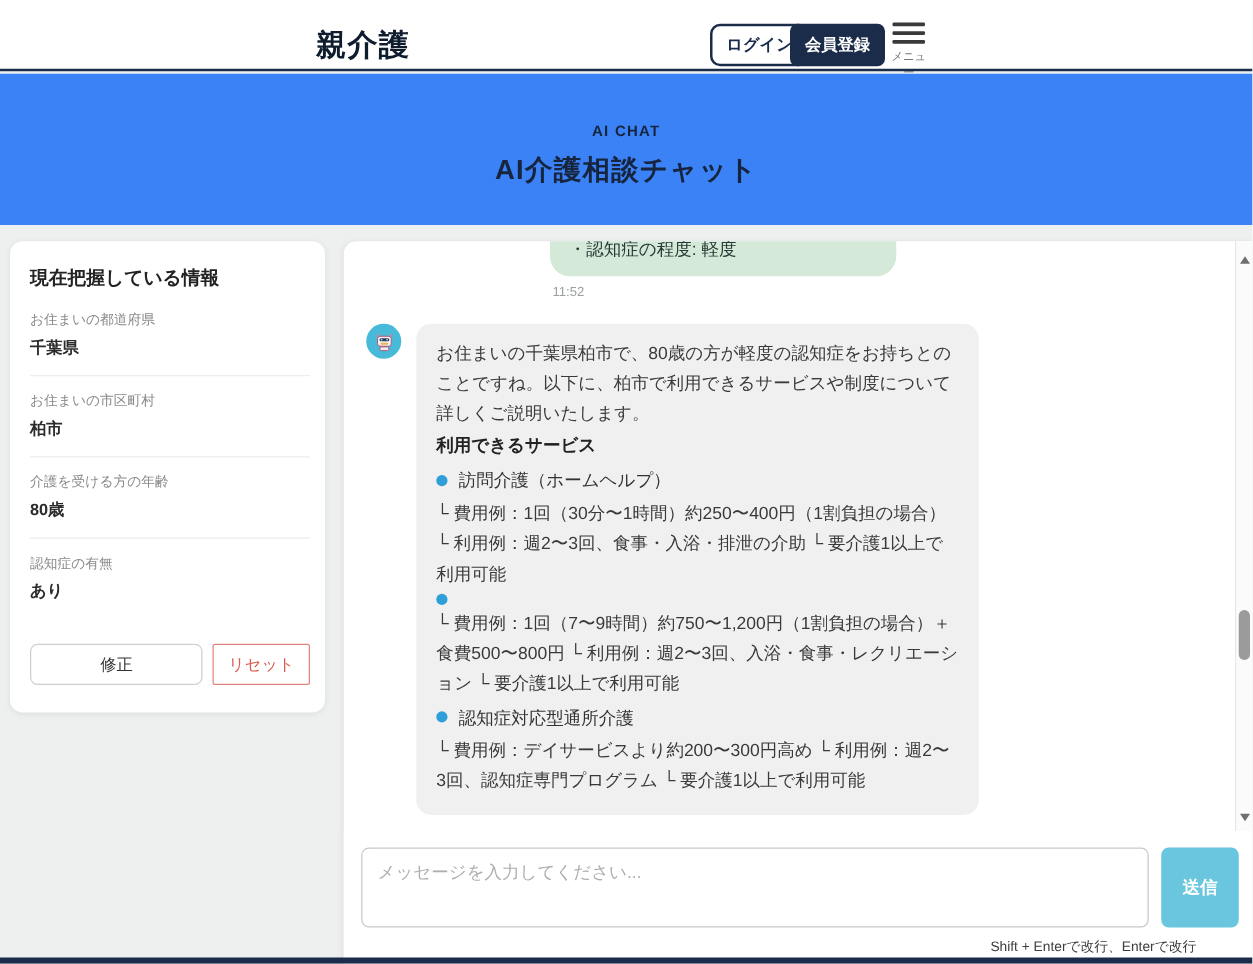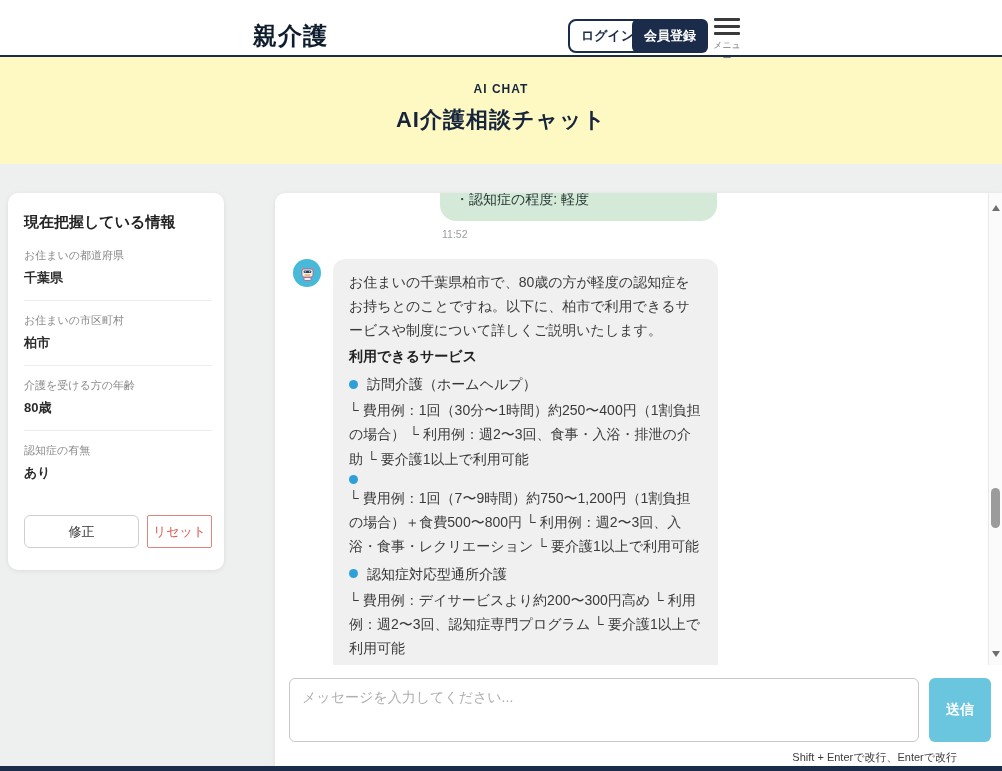--- a/index.html
+++ b/index.html
@@ -29,28 +29,28 @@
   .btn-register {
     position:absolute; left:632px; top:19px;
     border:none; border-radius:6px; background:#1a2c49;
     color:#fff; font-size:13px; font-weight:bold; padding:8px 12px; cursor:pointer;
   }
   .menu-btn { position:absolute; left:710px; top:18px; width:34px; text-align:center; cursor:pointer; }
   .menu-bars span { display:block; width:26px; height:3px; background:#3a3a3a; margin:0 auto 4px auto; border-radius:1px; }
   .menu-label { font-size:9px; color:#777; }
   
   .hero {
-    position:absolute; top:43px; left:0; width:100%; height:121px;
-    background:#fef9c3; text-align:center;
+    position:absolute; top:59px; left:0; width:100%; height:121px;
+    background:#3b82f6; text-align:center;
   }
   .hero-eyebrow { margin-top:39px; font-size:12px; font-weight:bold; color:#16253d; letter-spacing:1px; }
   .hero-title { margin-top:9px; font-size:22px; font-weight:bold; color:#16253d; letter-spacing:1px; }
   
   .sidebar {
-    position:absolute; left:8px; top:193px; width:216px;
+    position:absolute; left:8px; top:193px; width:252px;
     background:#fff; border-radius:10px; box-shadow:0 1px 5px rgba(0,0,0,0.08);
     padding:20px 12px 22px 16px; z-index:5;
   }
   .sidebar-title { font-size:15px; font-weight:bold; color:#222; margin-bottom:4px; }
   .field { padding-top:12px; }
   .field-label { font-size:11px; color:#8a8a8a; }
   .field-value { font-size:13px; font-weight:600; color:#2b2b2b; margin-top:6px; padding-bottom:13px; }
   .field + .field { border-top:0; }
   .field:not(.last) .field-value { border-bottom:1px solid #ededed; }
   .sidebar-buttons { display:flex; gap:8px; margin-top:20px; }
@@ -80,21 +80,21 @@
   }
   .timestamp { font-size:10.5px; color:#9aa0a0; margin:7px 0 0 2px; }
   
   .ai-row { display:flex; margin-top:19px; }
   .avatar {
     flex:0 0 28px; width:28px; height:28px; border-radius:50%;
     background:#47bad9; display:flex; align-items:center; justify-content:center;
     margin-left:3px;
   }
   .ai-bubble {
-    margin-left:12px; width:385px; background:#f0f0f0; border-radius:12px;
+    margin-left:12px; width:450px; background:#f0f0f0; border-radius:12px;
     padding:11px 16px 16px 16px; font-size:14px; line-height:1.72; color:#3a3a3a;
   }
   .ai-heading { font-weight:bold; color:#222; margin-top:2px; }
   .svc-title { display:flex; align-items:center; margin-top:4px; font-size:14px; color:#333; }
   .svc-bullet { width:9px; height:9px; border-radius:50%; background:#2f9fd9; margin-right:9px; flex:0 0 9px; }
   .svc-details { margin-top:2px; }
   
   .scrollbar {
     position:absolute; top:0; right:0; width:14px; height:472px;
     background:#fbfbfb; border-left:1px solid #e9e9e9;

